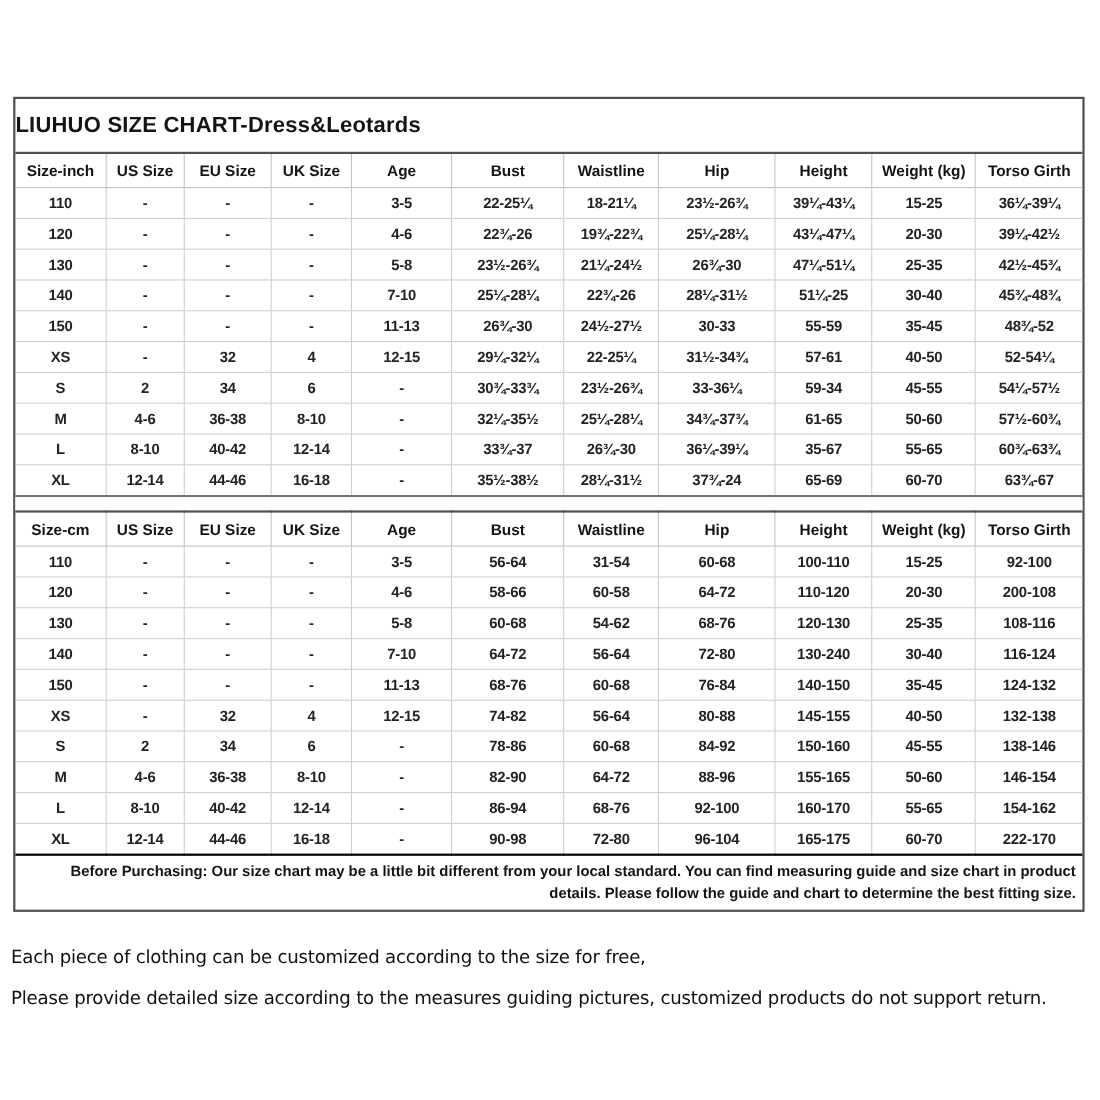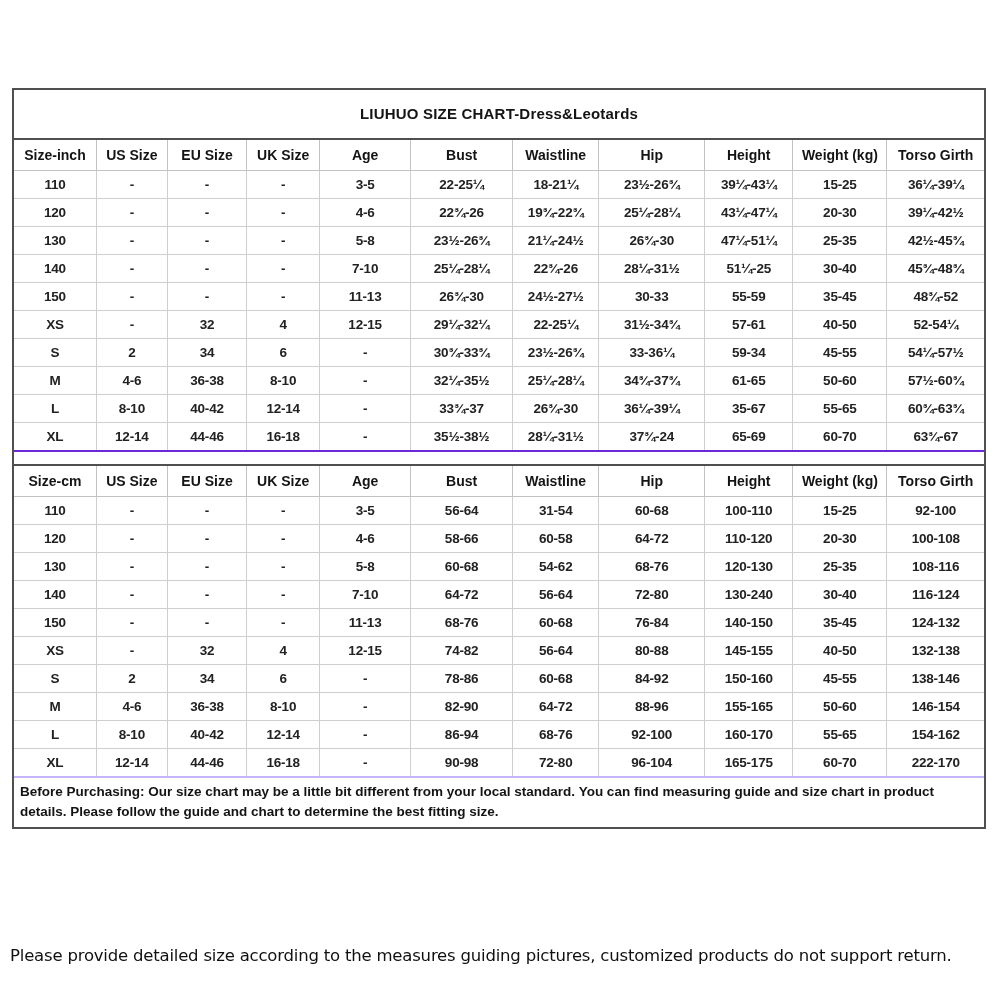--- a/index.html
+++ b/index.html
@@ -4,53 +4,53 @@
 <style>
   html,body{margin:0;padding:0;}
   body{width:1000px;height:1000px;background:#ffffff;font-family:"Liberation Sans",sans-serif;}
   .page{position:relative;width:1000px;height:1000px;background:#ffffff;overflow:hidden;}
 
   .chart-box{
     position:absolute;left:12px;top:88px;width:974px;
     border:2px solid #4f4f4f;background:#ffffff;box-sizing:border-box;
   }
   .chart-title{
-    height:48px;line-height:48px;text-align:center;
-    font-size:15px;font-weight:bold;color:#141414;
+    height:48px;line-height:48px;
+    font-size:20px;font-weight:bold;color:#141414;
     border-bottom:2px solid #4f4f4f;letter-spacing:.2px;
   }
   table.size-table{
     width:100%;border-collapse:collapse;table-layout:fixed;
   }
   table.size-table th{
     font-size:14px;font-weight:bold;color:#141414;
     height:30px;border:1px solid #c3c3c3;text-align:center;padding:0 1px;
   }
   table.size-table td{
     font-size:13.5px;font-weight:bold;color:#222222;
     height:27px;border:1px solid #cfcfcf;text-align:center;padding:0 1px;
     letter-spacing:-0.2px;
   }
   table.size-table th:first-child, table.size-table td:first-child{border-left:none;}
   table.size-table th:last-child, table.size-table td:last-child{border-right:none;}
   table.size-table tr:first-child th{border-top:none;}
-  #table-inch{border-bottom:2px solid #6d28d9;}
+  #table-inch{border-bottom:2px solid #737373;}
   .table-gap{height:12px;background:#ffffff;}
-  #table-cm{border-top:2px solid #4f4f4f;border-bottom:2px solid #c4b5fd;}
+  #table-cm{border-top:2px solid #4f4f4f;border-bottom:2px solid #000000;}
   .purchase-note{
-    padding:4px 6px 6px 6px;text-align:left;
+    padding:4px 6px 6px 6px;text-align:right;
     font-size:13.5px;font-weight:bold;color:#141414;line-height:1.45;
   }
   .footer-line{
     position:absolute;left:10px;width:985px;
     font-family:"DejaVu Sans",sans-serif;
     font-size:16.5px;color:#101010;letter-spacing:-0.2px;
   }
   #footer-line-1{top:860px;}
-  #footer-line-2{top:898px;margin-top:48px;}
+  #footer-line-2{top:898px;}
 </style>
 </head>
 <body>
 
 <div class="page">
 
   <div class="chart-box">
 
     <div class="chart-title">LIUHUO SIZE CHART-Dress&amp;Leotards</div>
 
@@ -266,21 +266,21 @@
             <td>120</td>
             <td>-</td>
             <td>-</td>
             <td>-</td>
             <td>4-6</td>
             <td>58-66</td>
             <td>60-58</td>
             <td>64-72</td>
             <td>110-120</td>
             <td>20-30</td>
-            <td>100-108</td>
+            <td>200-108</td>
           </tr>
           <tr>
             <td>130</td>
             <td>-</td>
             <td>-</td>
             <td>-</td>
             <td>5-8</td>
             <td>60-68</td>
             <td>54-62</td>
             <td>68-76</td>
@@ -379,15 +379,16 @@
             <td>60-70</td>
             <td>222-170</td>
           </tr>
         </tbody>
     </table>
 
     <div class="purchase-note">Before Purchasing: Our size chart may be a little bit different from your local standard. You can find measuring guide and size chart in product details. Please follow the guide and chart to determine the best fitting size.</div>
 
   </div>
 
+  <div class="footer-line" id="footer-line-1">Each piece of clothing can be customized according to the size for free,</div>
   <div class="footer-line" id="footer-line-2">Please provide detailed size according to the measures guiding pictures, customized products do not support return.</div>
 
 </div>
 
 </body></html>

